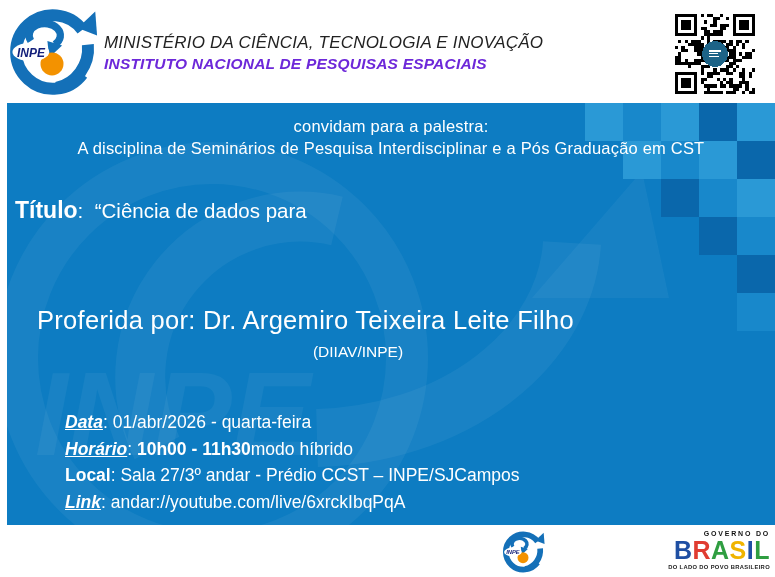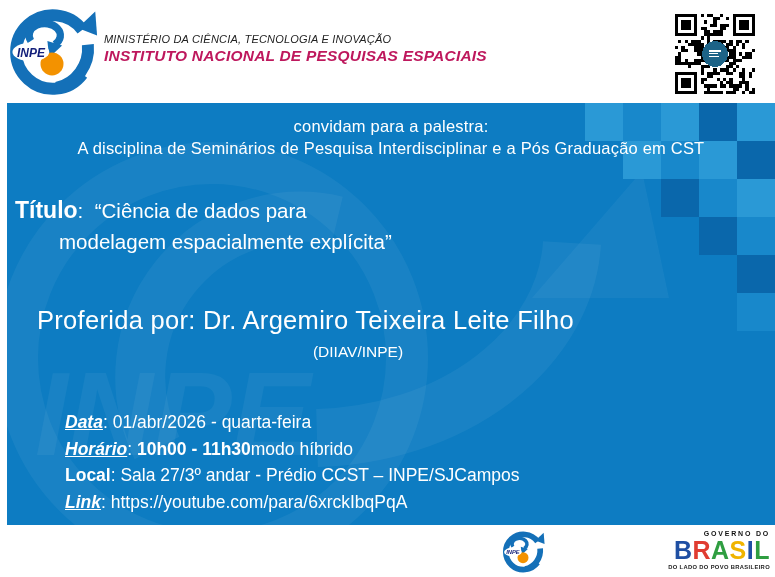--- a/index.html
+++ b/index.html
@@ -2,22 +2,22 @@
 <html><head>
 <meta charset="utf-8">
 <style>
   html,body{margin:0;padding:0;background:#fff;}
   #poster{position:relative;width:775px;height:577px;background:#ffffff;overflow:hidden;
           font-family:"Liberation Sans","DejaVu Sans",sans-serif;}
 
   
   .inpe-logo{position:absolute;left:6px;top:6px;width:92px;height:92px;}
   .hdr-text{position:absolute;left:104px;top:33px;color:#1b1b1b;}
-  .hdr-min{font-style:italic;font-size:11px;letter-spacing:.2px;color:#222;}
-  .hdr-inst{font-style:italic;font-weight:bold;font-size:15.5px;letter-spacing:.2px;margin-top:2px;color:#be185d;}
+  .hdr-min{font-style:italic;font-size:17px;letter-spacing:.2px;color:#222;}
+  .hdr-inst{font-style:italic;font-weight:bold;font-size:15.5px;letter-spacing:.2px;margin-top:2px;color:#6d28d9;}
   .qr-wrap{position:absolute;left:672px;top:8px;width:86px;height:92px;background:#fff;}
   .qr-wrap svg{position:absolute;left:3px;top:4px;width:80px;height:84px;}
 
   
   .panel{position:absolute;left:7px;top:103px;width:768px;height:422px;background:#0d7cc2;overflow:hidden;color:#fff;}
   .wm{position:absolute;left:0;top:0;pointer-events:none;}
   .sq{position:absolute;width:38px;height:38px;}
   .sqL{background:#2a99d6;} .sqM{background:#1888cb;} .sqD{background:#0a67ab;}
 
   .invite{position:absolute;left:0;top:12px;width:100%;text-align:center;
@@ -311,38 +311,37 @@
 
     <div class="invite">
       <div>convidam para a palestra:</div>
       <div>A disciplina de Seminários de Pesquisa Interdisciplinar e a Pós Graduação em CST</div>
     </div>
 
     <div class="title-block">
       <div>
         <span class="title-label">Título</span><span>:</span>&nbsp;&nbsp;<span>“Ciência de dados para</span>
       </div>
-      <div class="title-l2">modelagem espacialmente explícita”</div>
     </div>
 
     <div class="speaker">Proferida por: Dr. Argemiro Teixeira Leite Filho</div>
     <div class="affil">(DIIAV/INPE)</div>
 
     <div class="details">
       <div>
         <span class="lbl-u">Data</span><span>: 01/abr/2026 - quarta-feira</span>
       </div>
       <div>
         <span class="lbl-u">Horário</span><span>: </span><span class="time-bold">10h00 - 11h30</span><span class="mode">modo híbrido</span>
       </div>
       <div>
         <span class="lbl-b">Local</span><span>: Sala 27/3º andar - Prédio CCST – INPE/SJCampos</span>
       </div>
       <div>
-        <span class="lbl-u">Link</span><span>: https://youtube.com/para/6xrckIbqPqA</span>
+        <span class="lbl-u">Link</span><span>: andar://youtube.com/live/6xrckIbqPqA</span>
       </div>
     </div>
   </div>
 
   <svg class="ft-inpe" viewBox="0 0 100 100">
     <path d="M83,26 A40,40 0 1 0 83,74" fill="none" stroke="#1470b8" stroke-width="13"></path>
     <path d="M55,89 A44,44 0 0 0 89,42" fill="none" stroke="#1470b8" stroke-width="13"></path>
     <polygon points="78,24 97,6 99,32" fill="#1470b8"></polygon>
     <path d="M27,38 A17,13 0 1 1 53,42" fill="none" stroke="#1470b8" stroke-width="8"></path>
     <polygon points="45,38 61,43 47,56" fill="#1470b8"></polygon>

